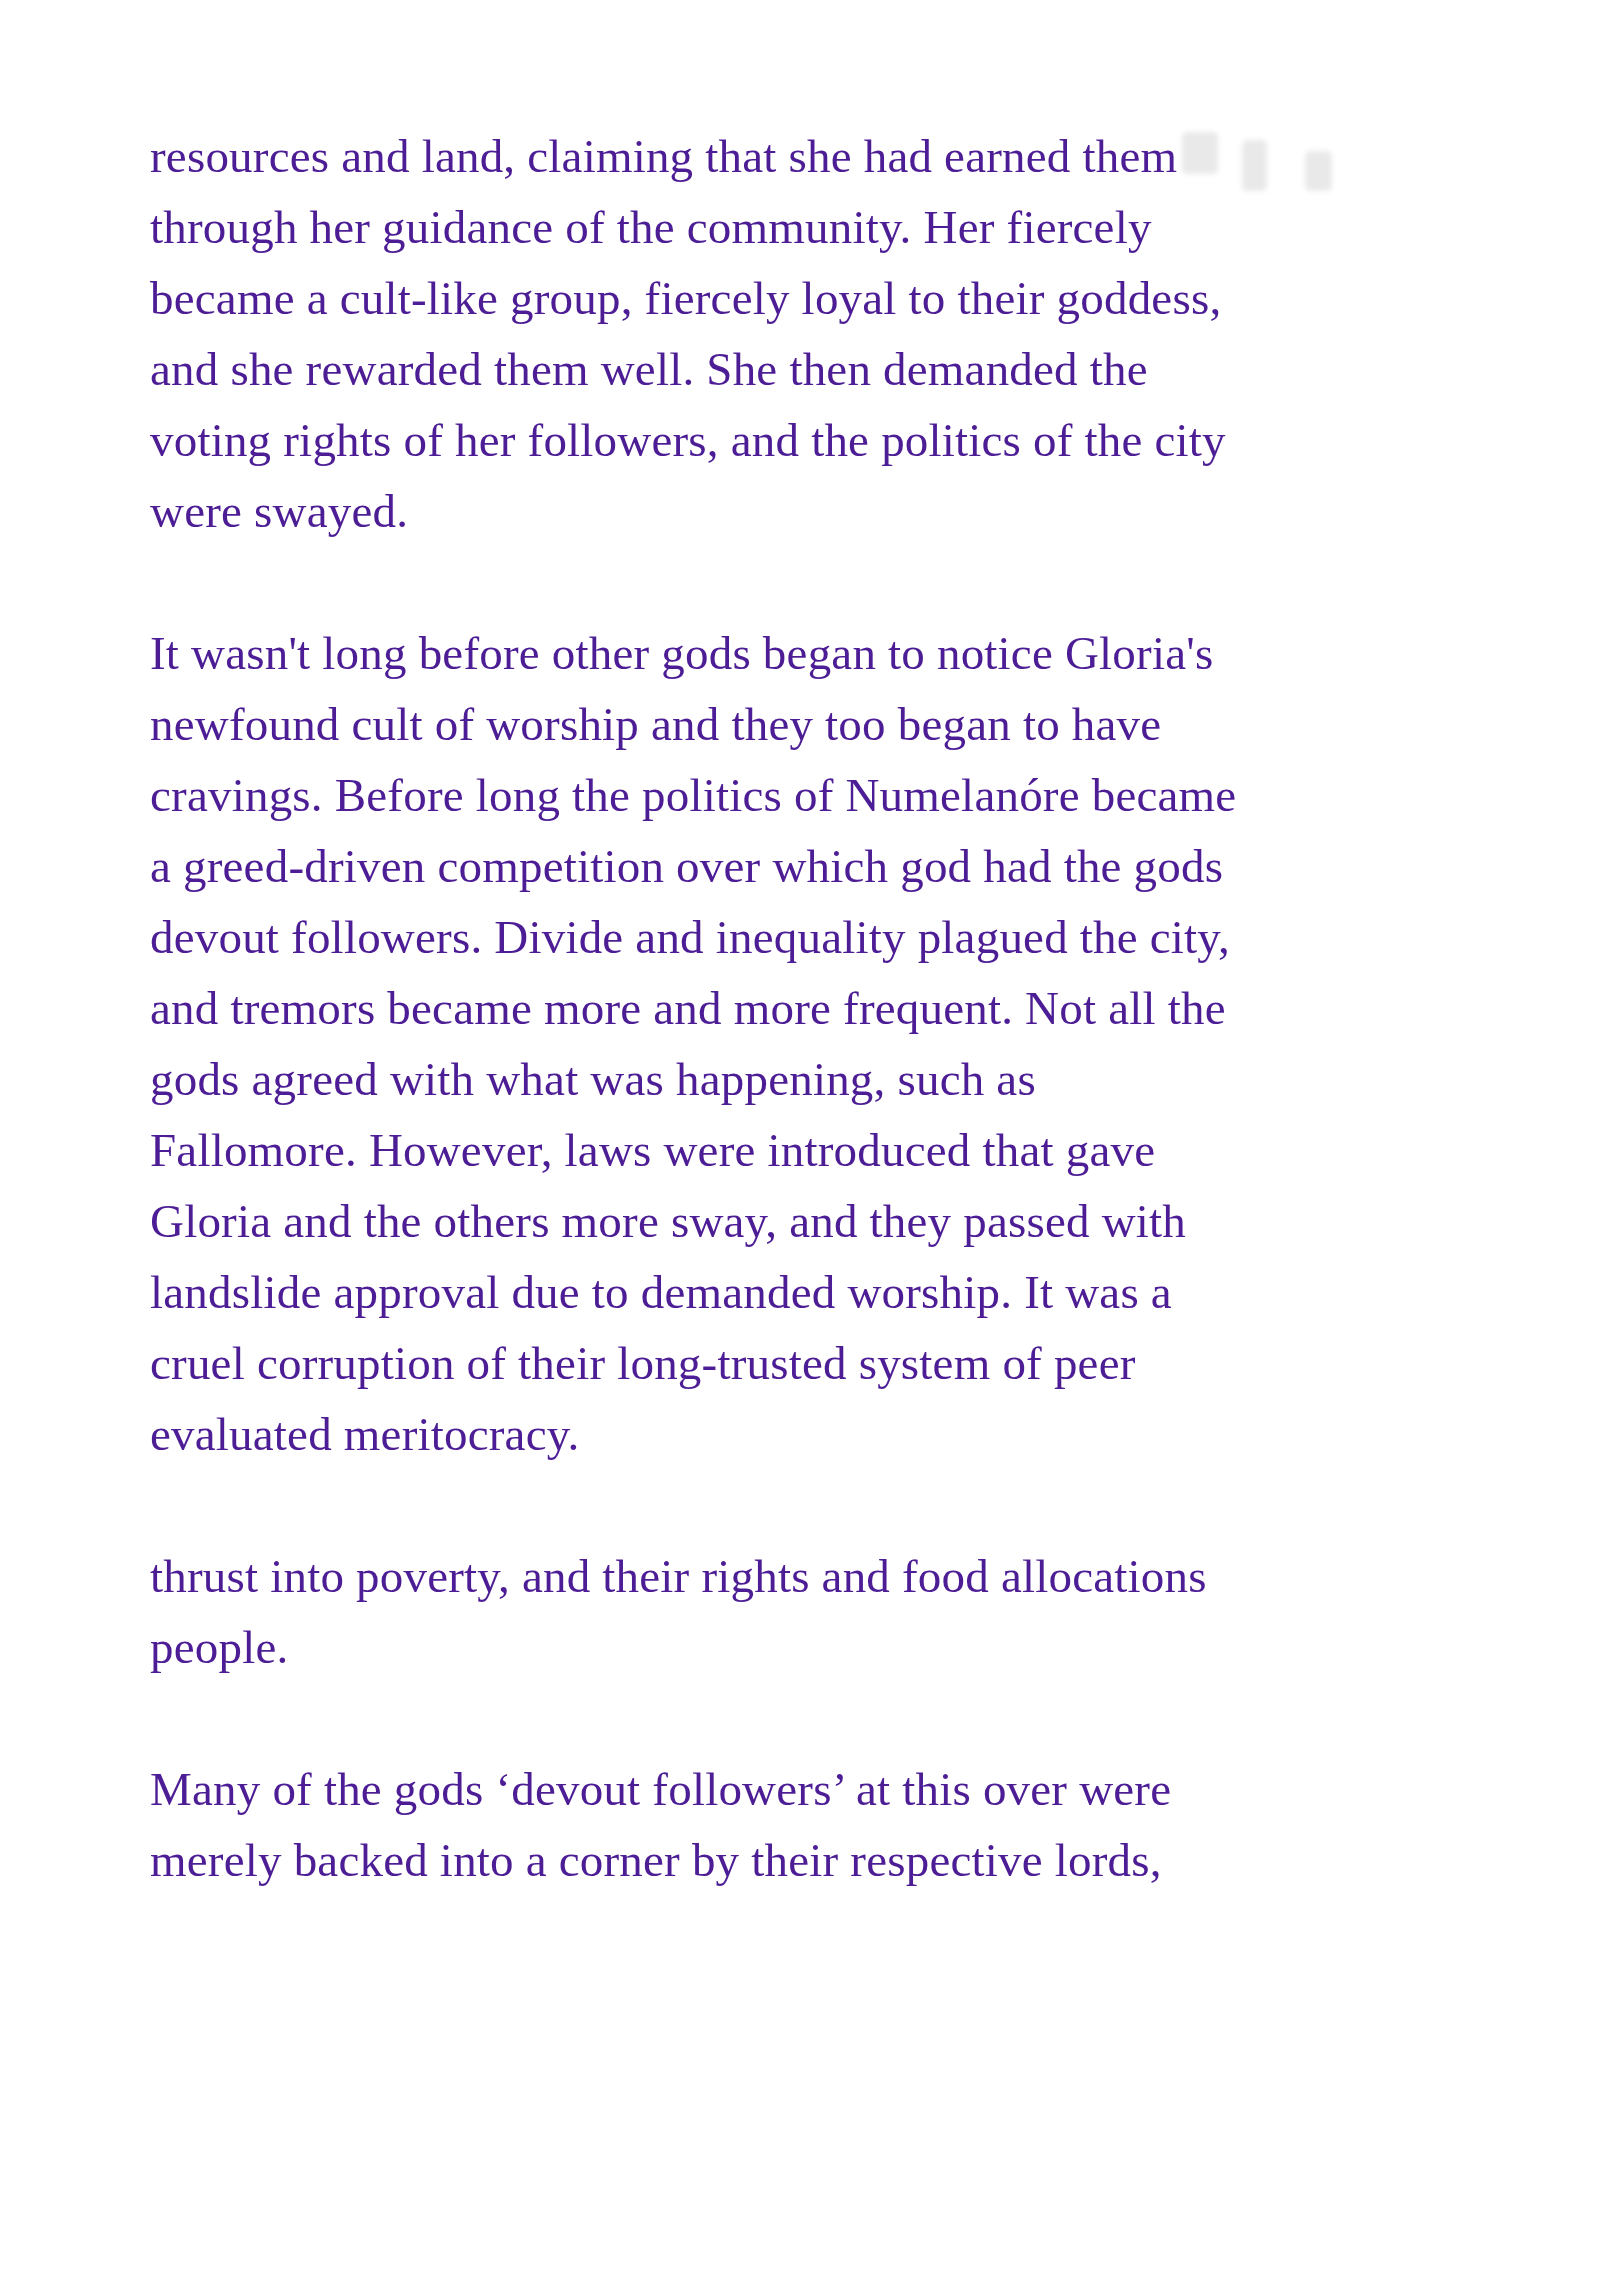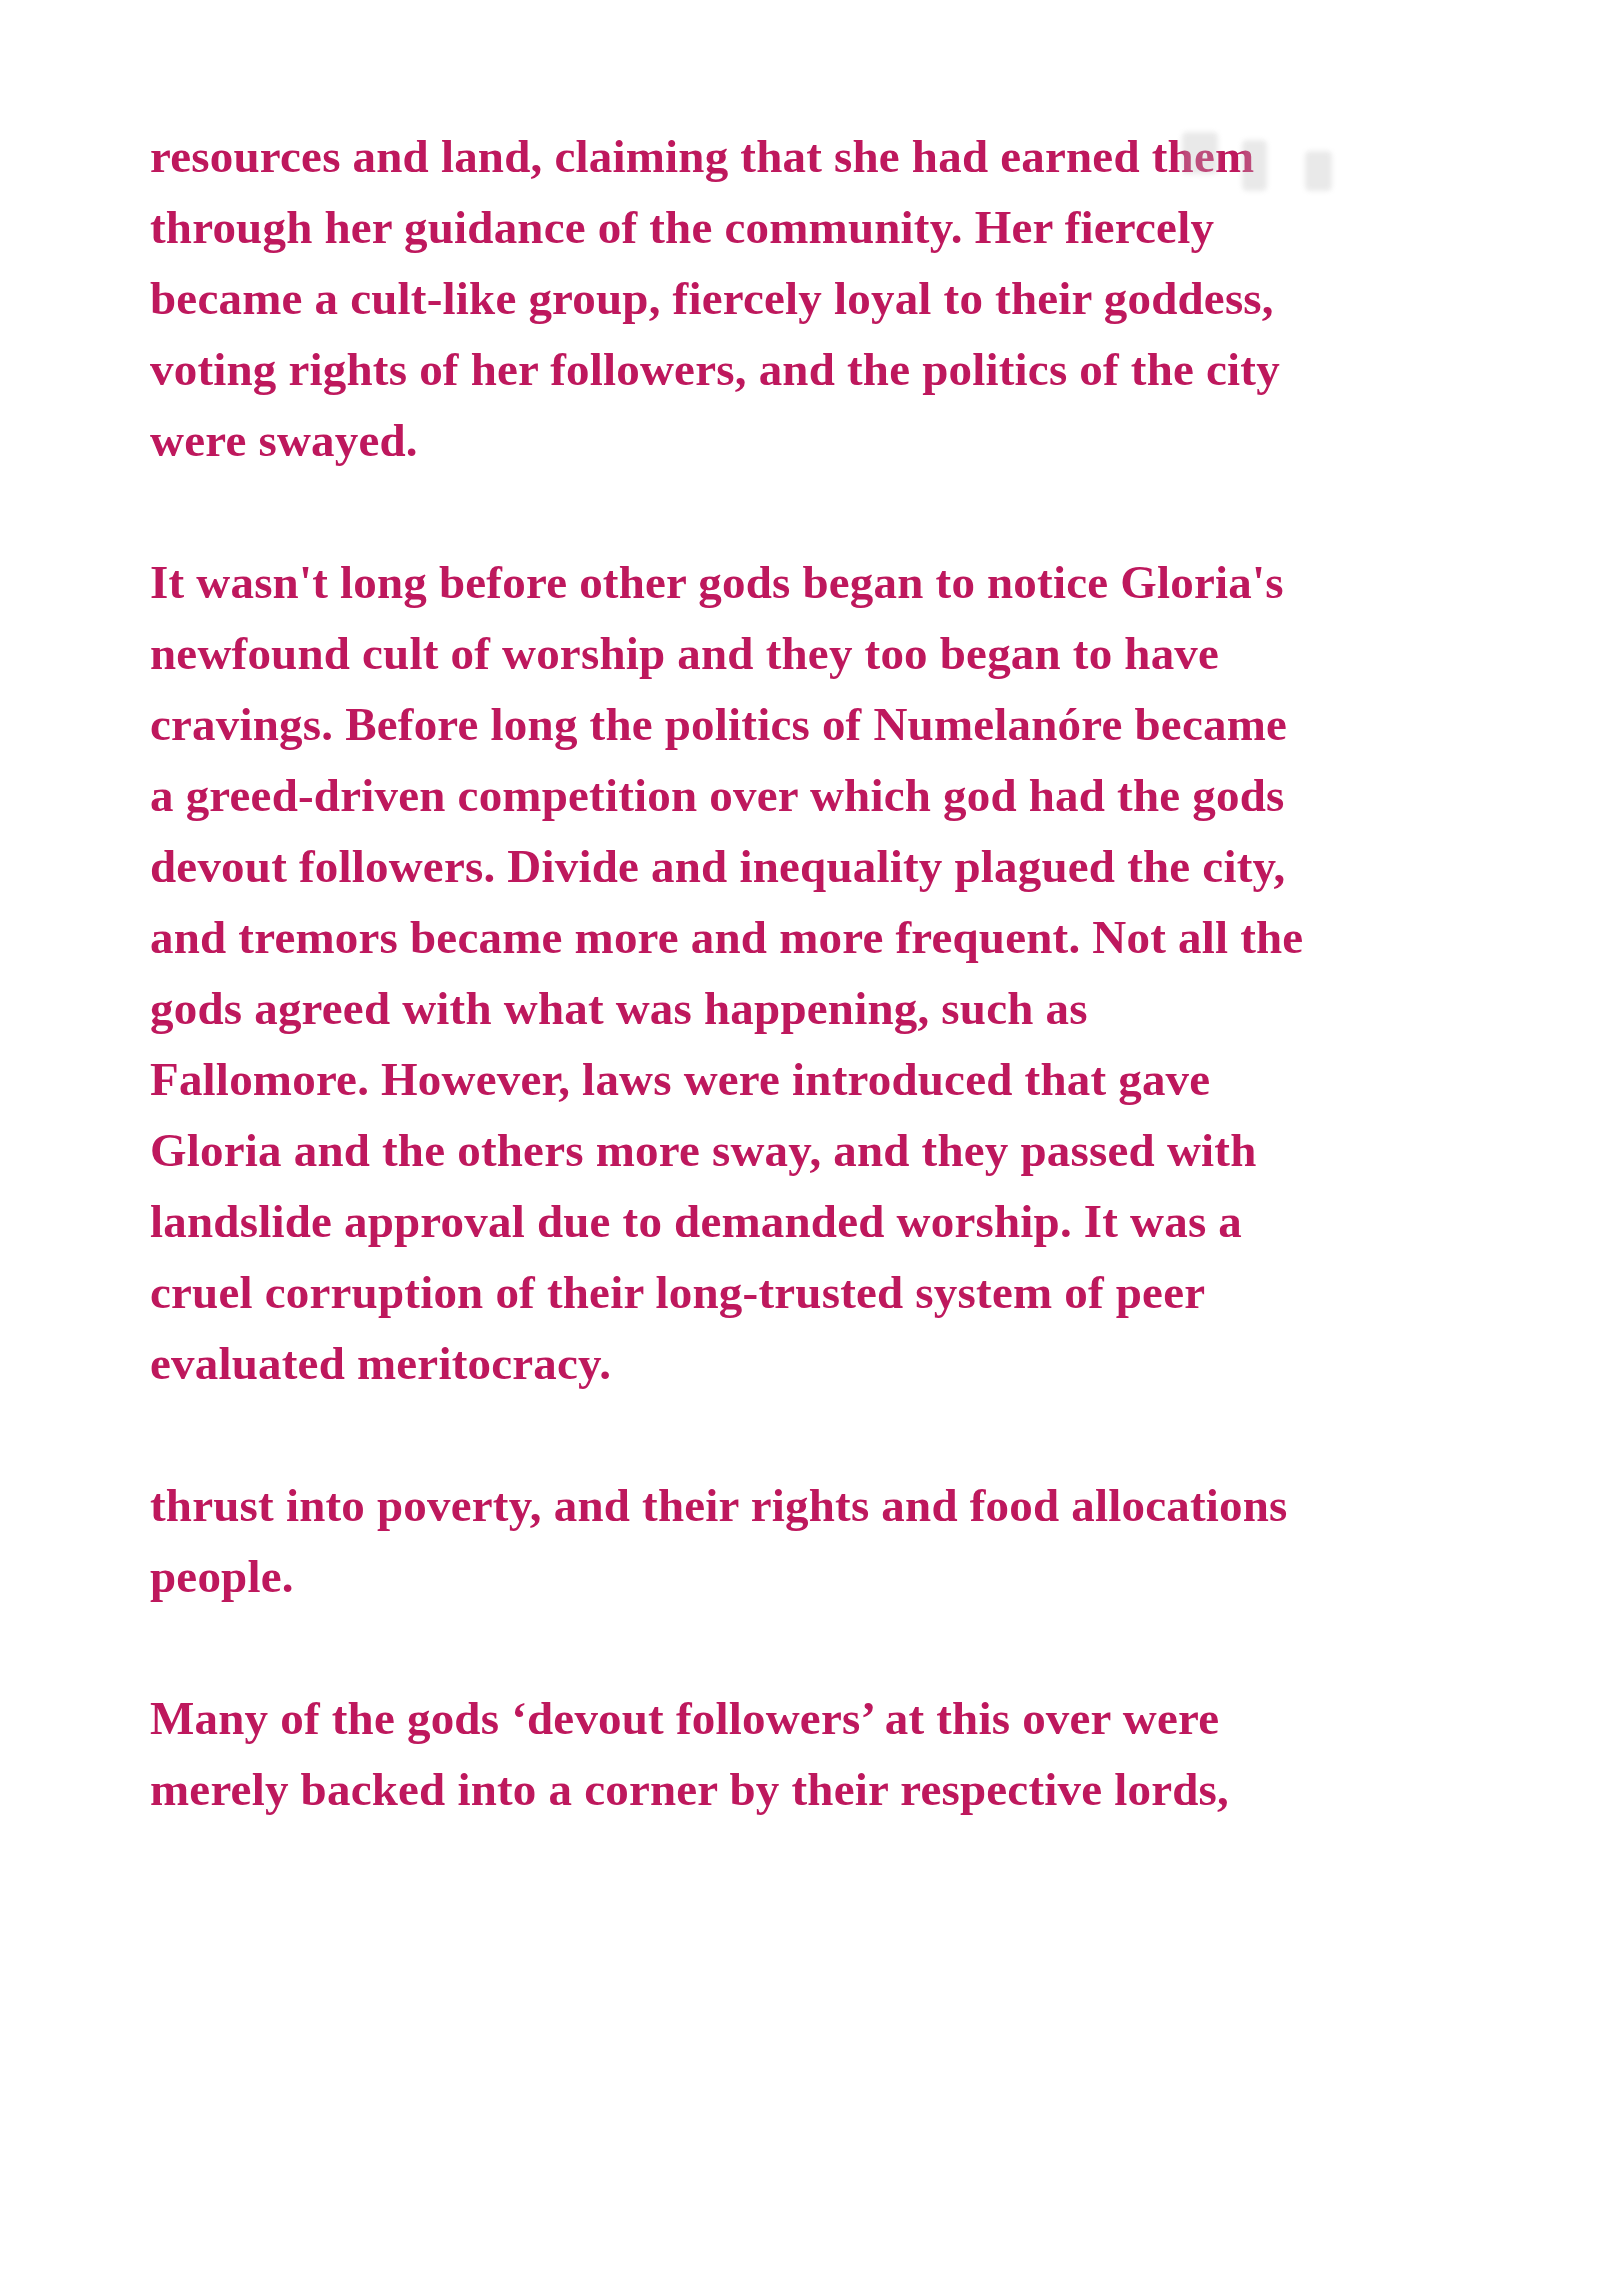--- a/index.html
+++ b/index.html
@@ -7,22 +7,21 @@
     padding: 0;
     background: #ffffff;
   }
   .page {
     position: relative;
     width: 1624px;
     height: 2271px;
     background: #ffffff;
     overflow: hidden;
     font-family: "Liberation Serif", "DejaVu Serif", serif;
-    color: #be185d;
-    font-weight: bold;
+    color: #4c1d95;
   }
   .text-block {
     position: absolute;
     left: 150px;
     top: 121px;
     width: 1401px;
   }
   .paragraph {
     margin: 0 0 71px 0;
     padding: 0;
@@ -55,20 +54,21 @@
 </style>
 </head>
 <body>
 
 <div class="page">
   <div class="text-block">
     <div class="paragraph">
         <div class="line">resources and land, claiming that she had earned them</div>
         <div class="line">through her guidance of the community. Her fiercely</div>
         <div class="line">became a cult-like group, fiercely loyal to their goddess,</div>
+        <div class="line">and she rewarded them well. She then demanded the</div>
         <div class="line">voting rights of her followers, and the politics of the city</div>
         <div class="line">were swayed.</div>
       </div>
     <div class="paragraph">
         <div class="line">It wasn't long before other gods began to notice Gloria's</div>
         <div class="line">newfound cult of worship and they too began to have</div>
         <div class="line">cravings. Before long the politics of Numelanóre became</div>
         <div class="line">a greed-driven competition over which god had the gods</div>
         <div class="line">devout followers. Divide and inequality plagued the city,</div>
         <div class="line">and tremors became more and more frequent. Not all the</div>

